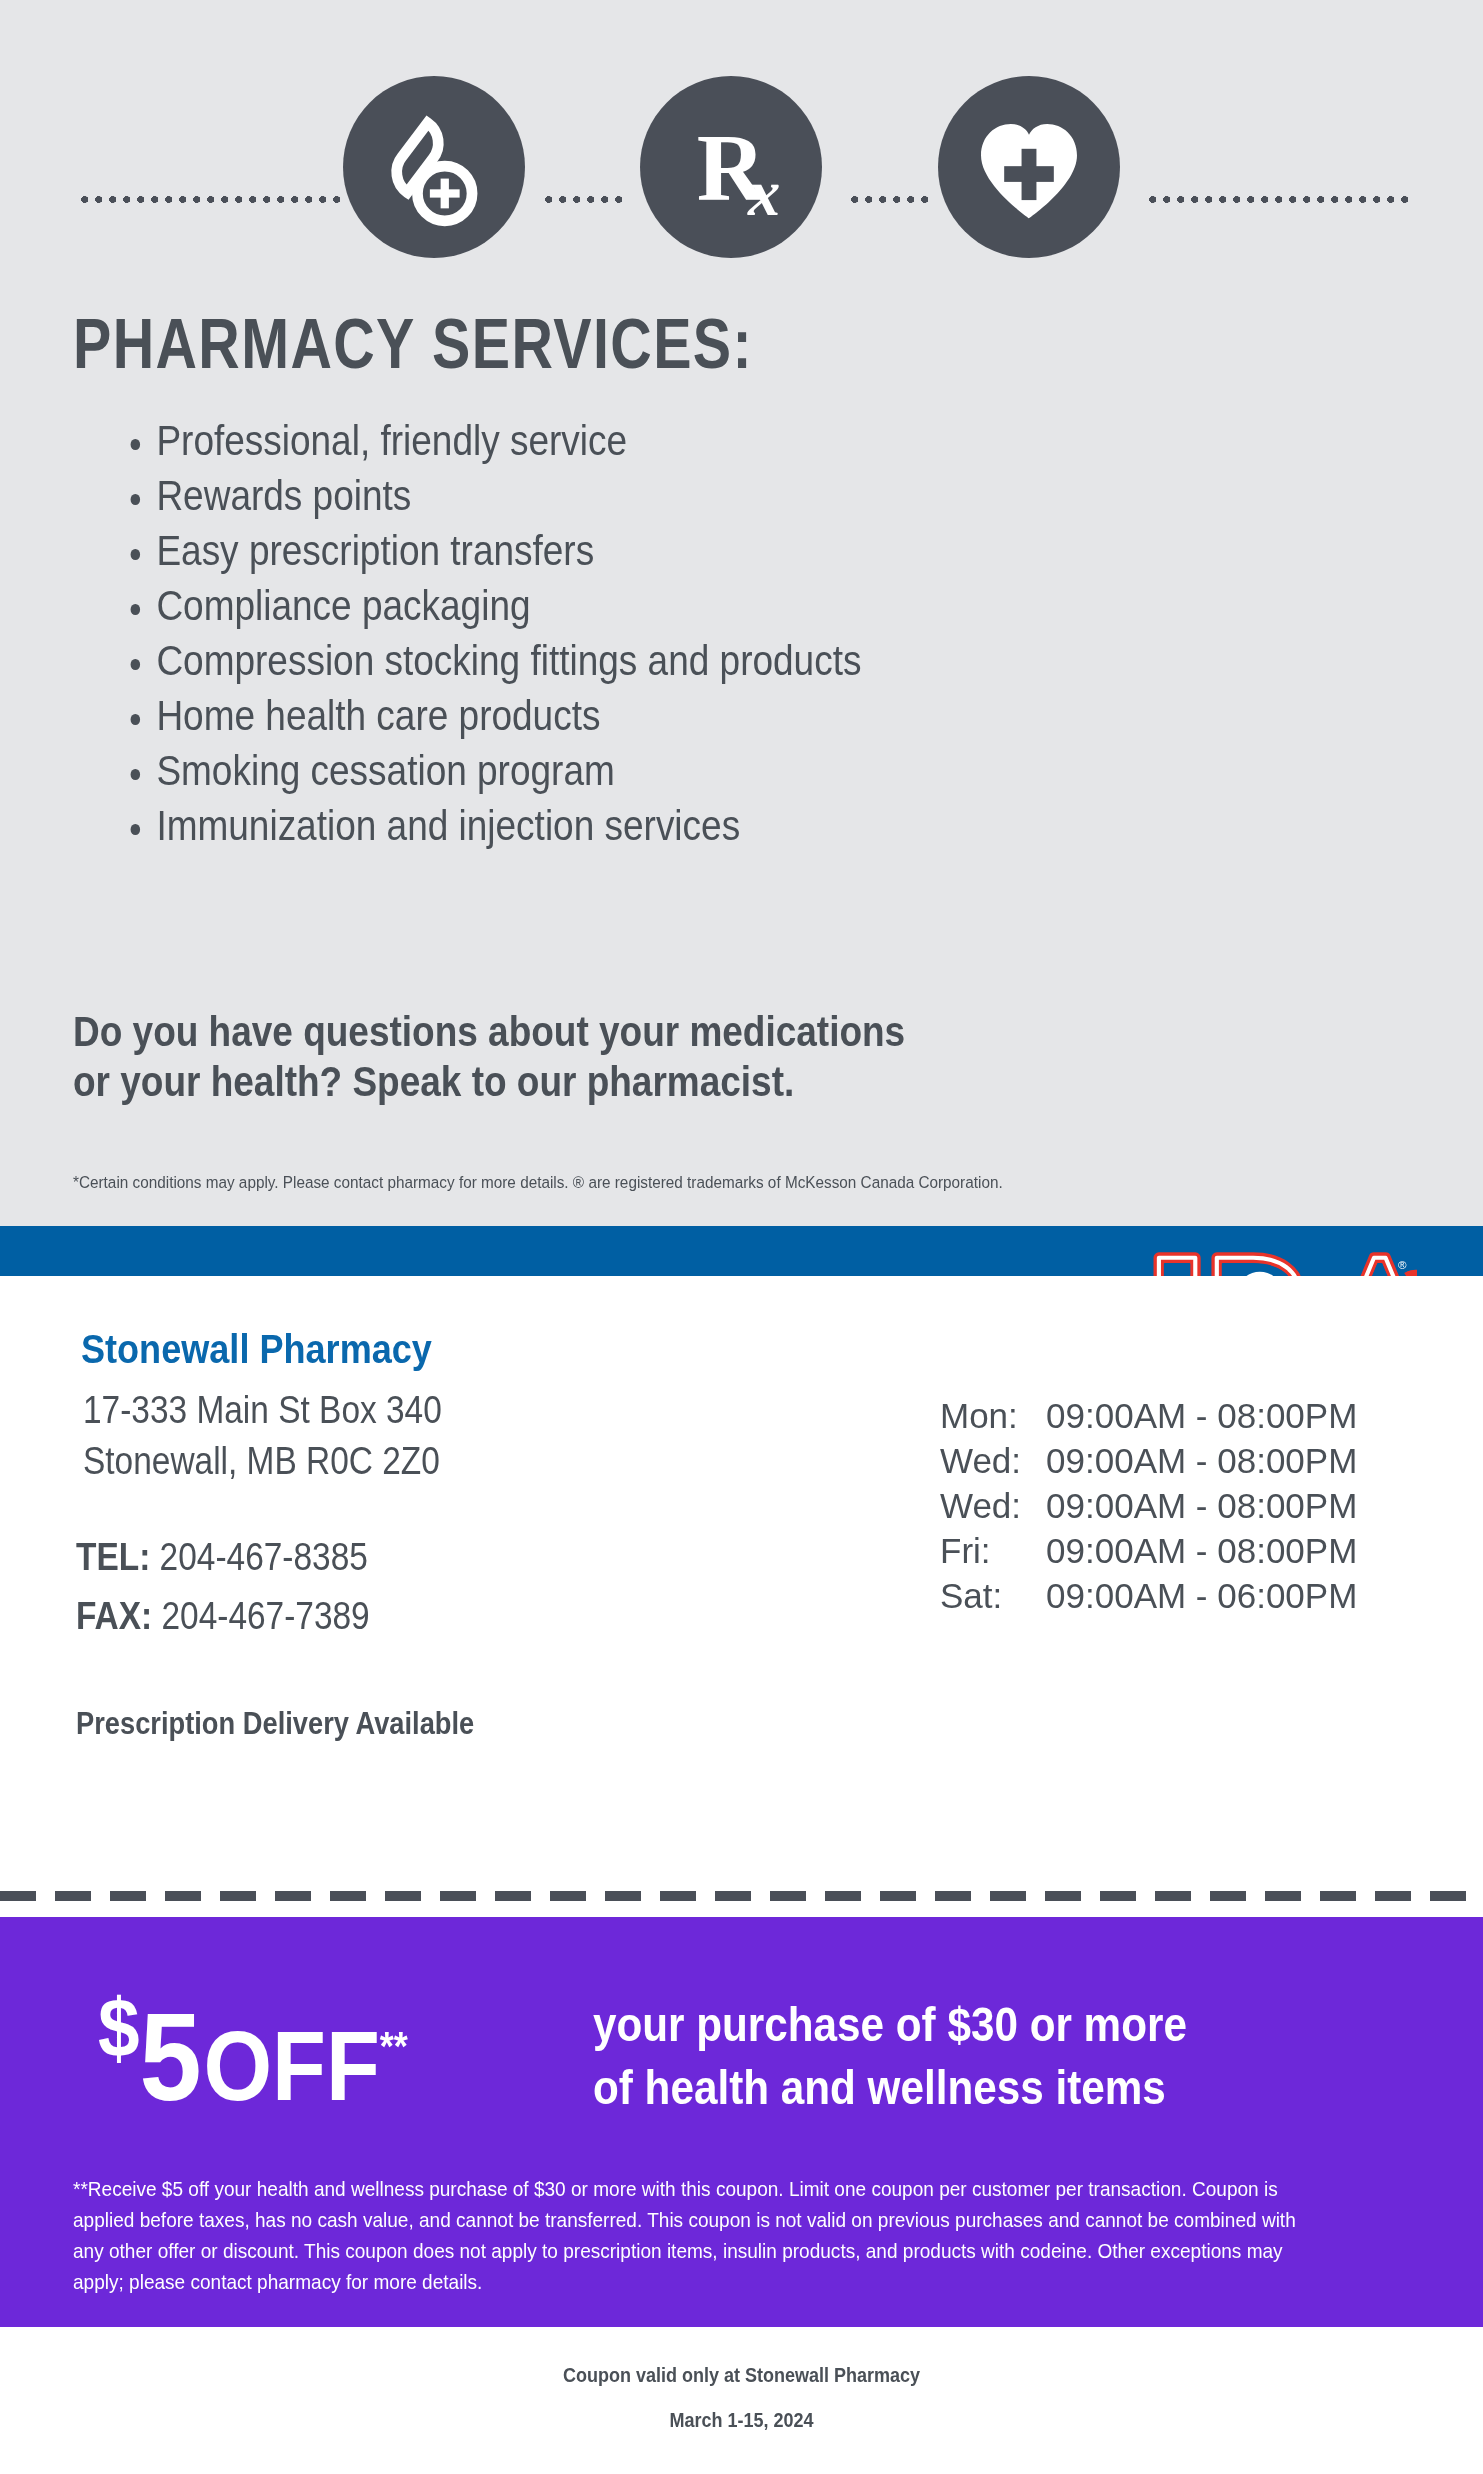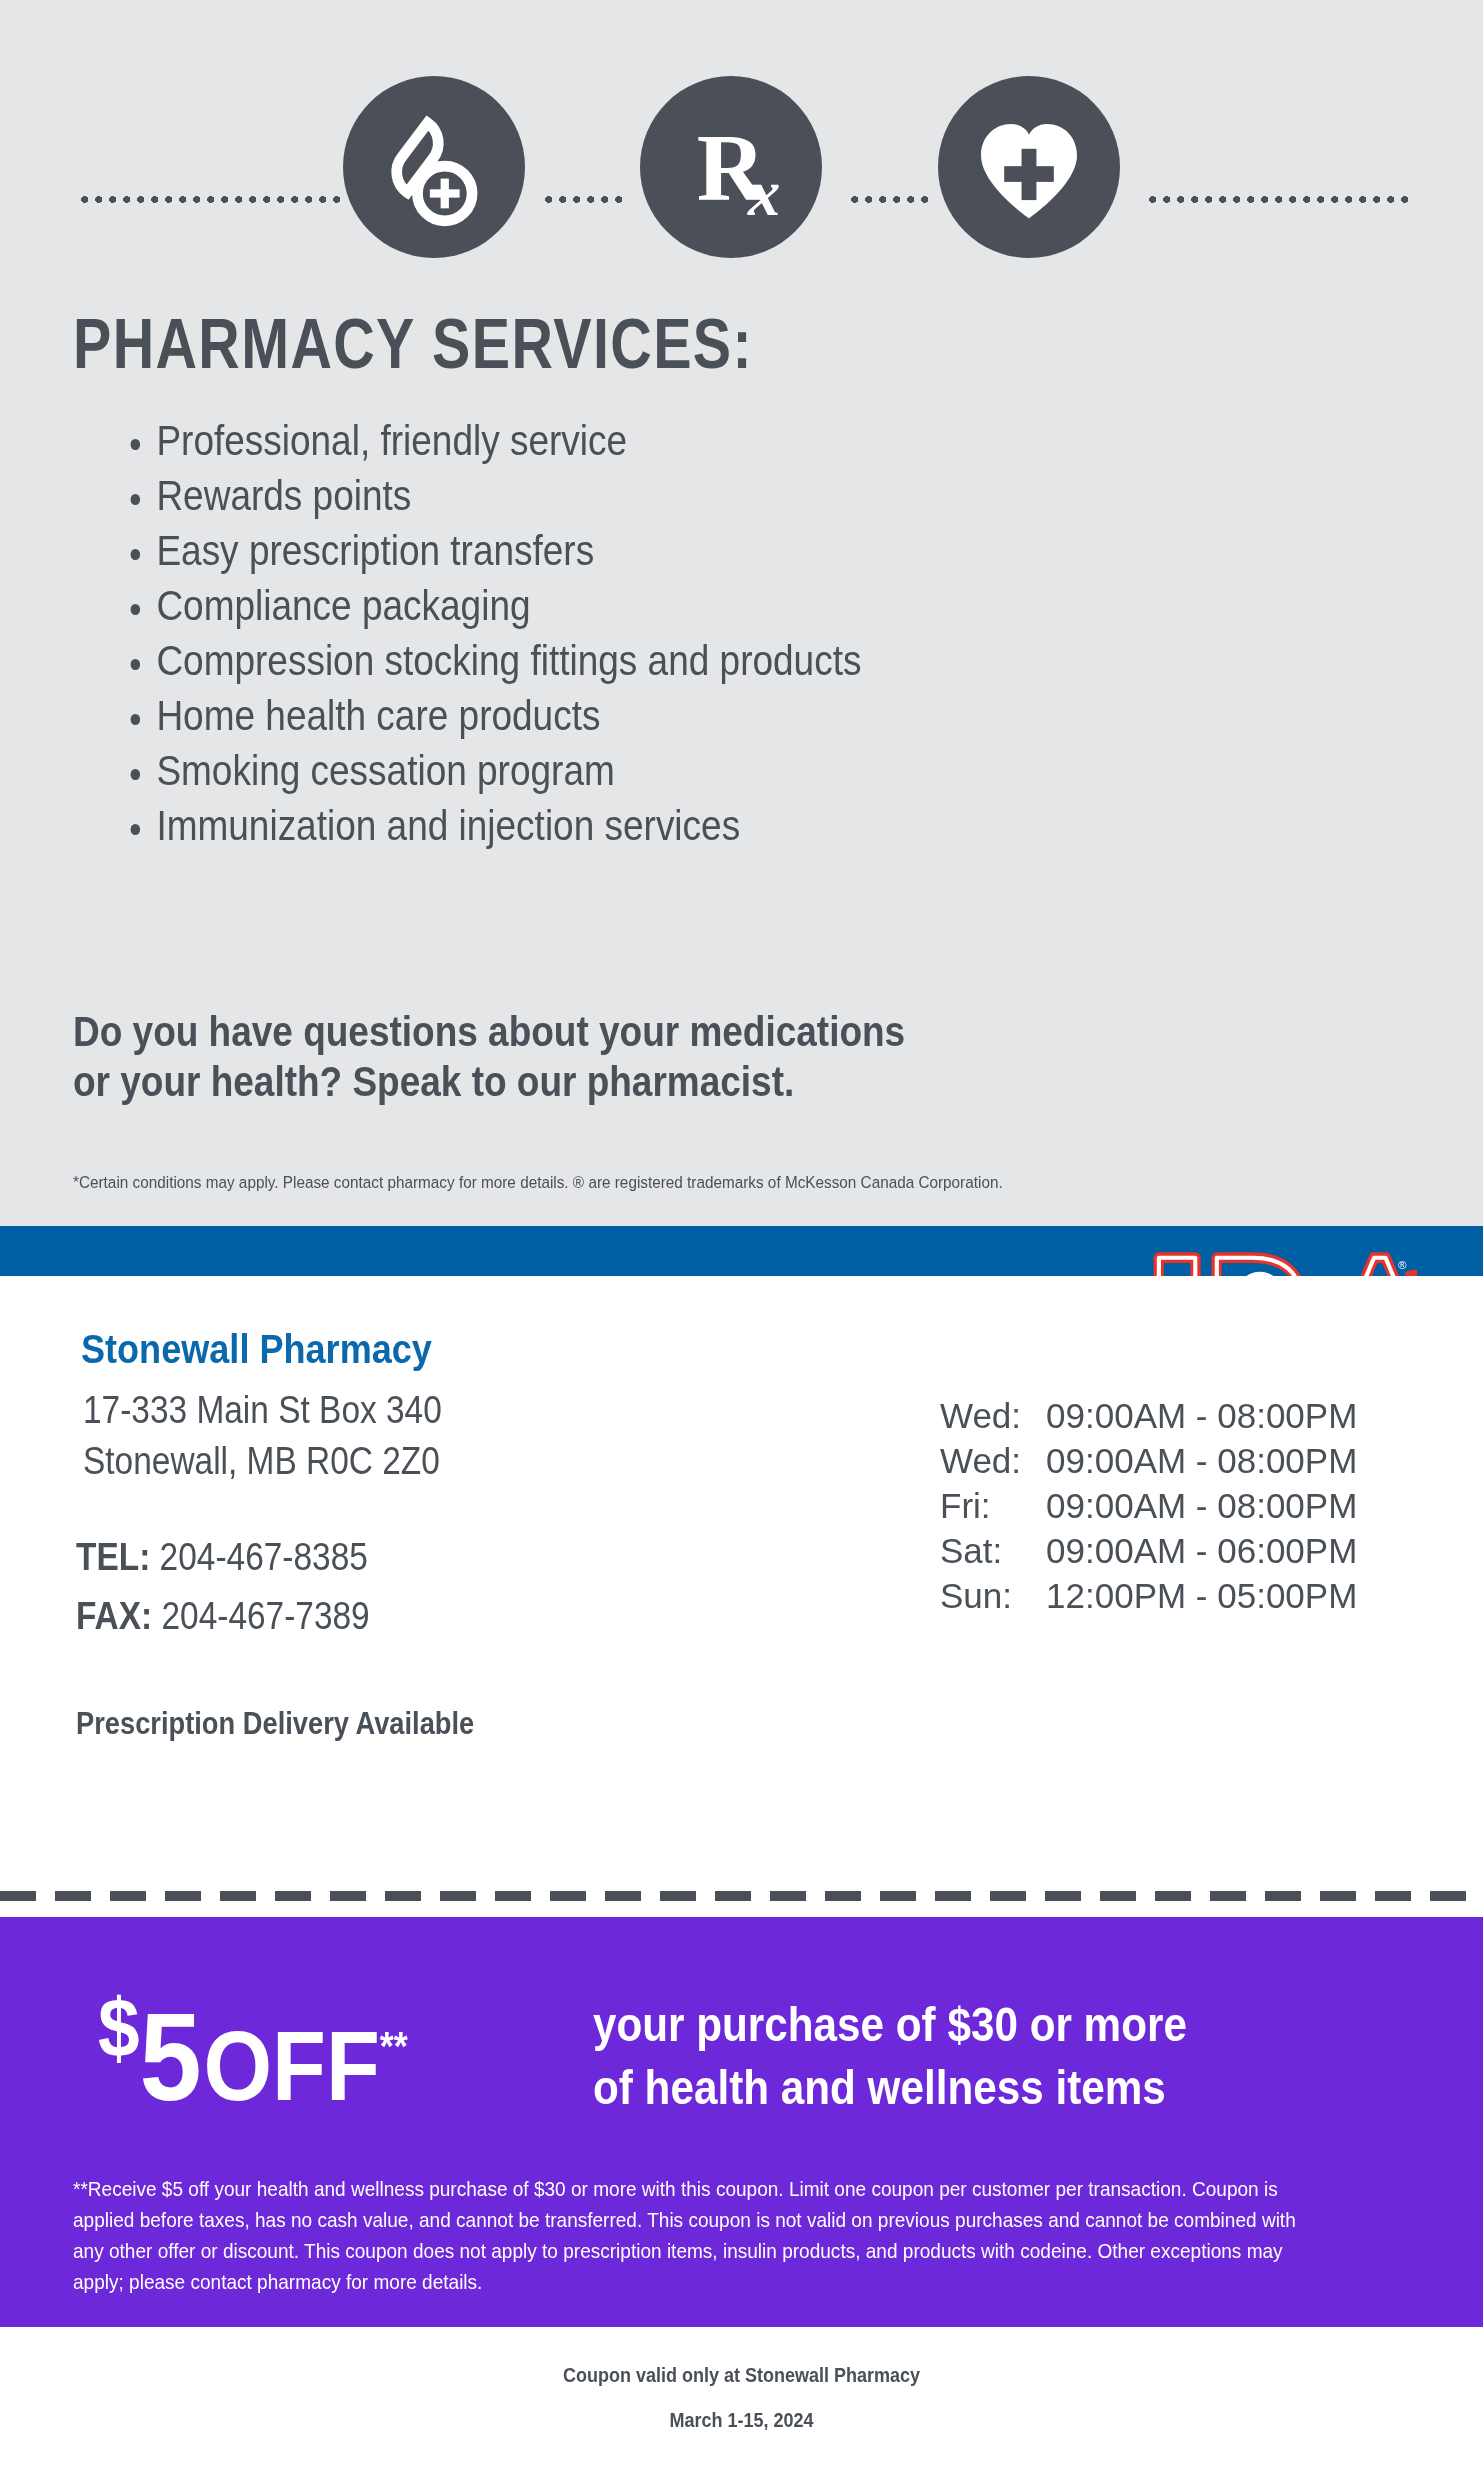--- a/index.html
+++ b/index.html
@@ -401,40 +401,40 @@
       <div>
         <b>FAX:</b>
         <span>204-467-7389</span>
       </div>
     </div>
 
     <div class="delivery">Prescription Delivery Available</div>
 
     <table class="hours">
       <tbody>
+          <tr>
+        <td class="day">Mon:</td>
+        <td class="time">09:00AM - 08:00PM</td>
+      </tr>
       <tr>
         <td class="day">Wed:</td>
         <td class="time">09:00AM - 08:00PM</td>
       </tr>
       <tr>
         <td class="day">Wed:</td>
         <td class="time">09:00AM - 08:00PM</td>
       </tr>
       <tr>
         <td class="day">Fri:</td>
         <td class="time">09:00AM - 08:00PM</td>
       </tr>
       <tr>
         <td class="day">Sat:</td>
         <td class="time">09:00AM - 06:00PM</td>
       </tr>
-      <tr>
-        <td class="day">Sun:</td>
-        <td class="time">12:00PM - 05:00PM</td>
-      </tr>
     </tbody>
       </table>
   </div>
 
   <div class="cut-line"></div>
 
   <div class="coupon">
     <div class="coupon-amount">
       <span class="dollar">$</span><span class="num">5</span>
       <span class="off">OFF</span><span class="stars">**</span>

